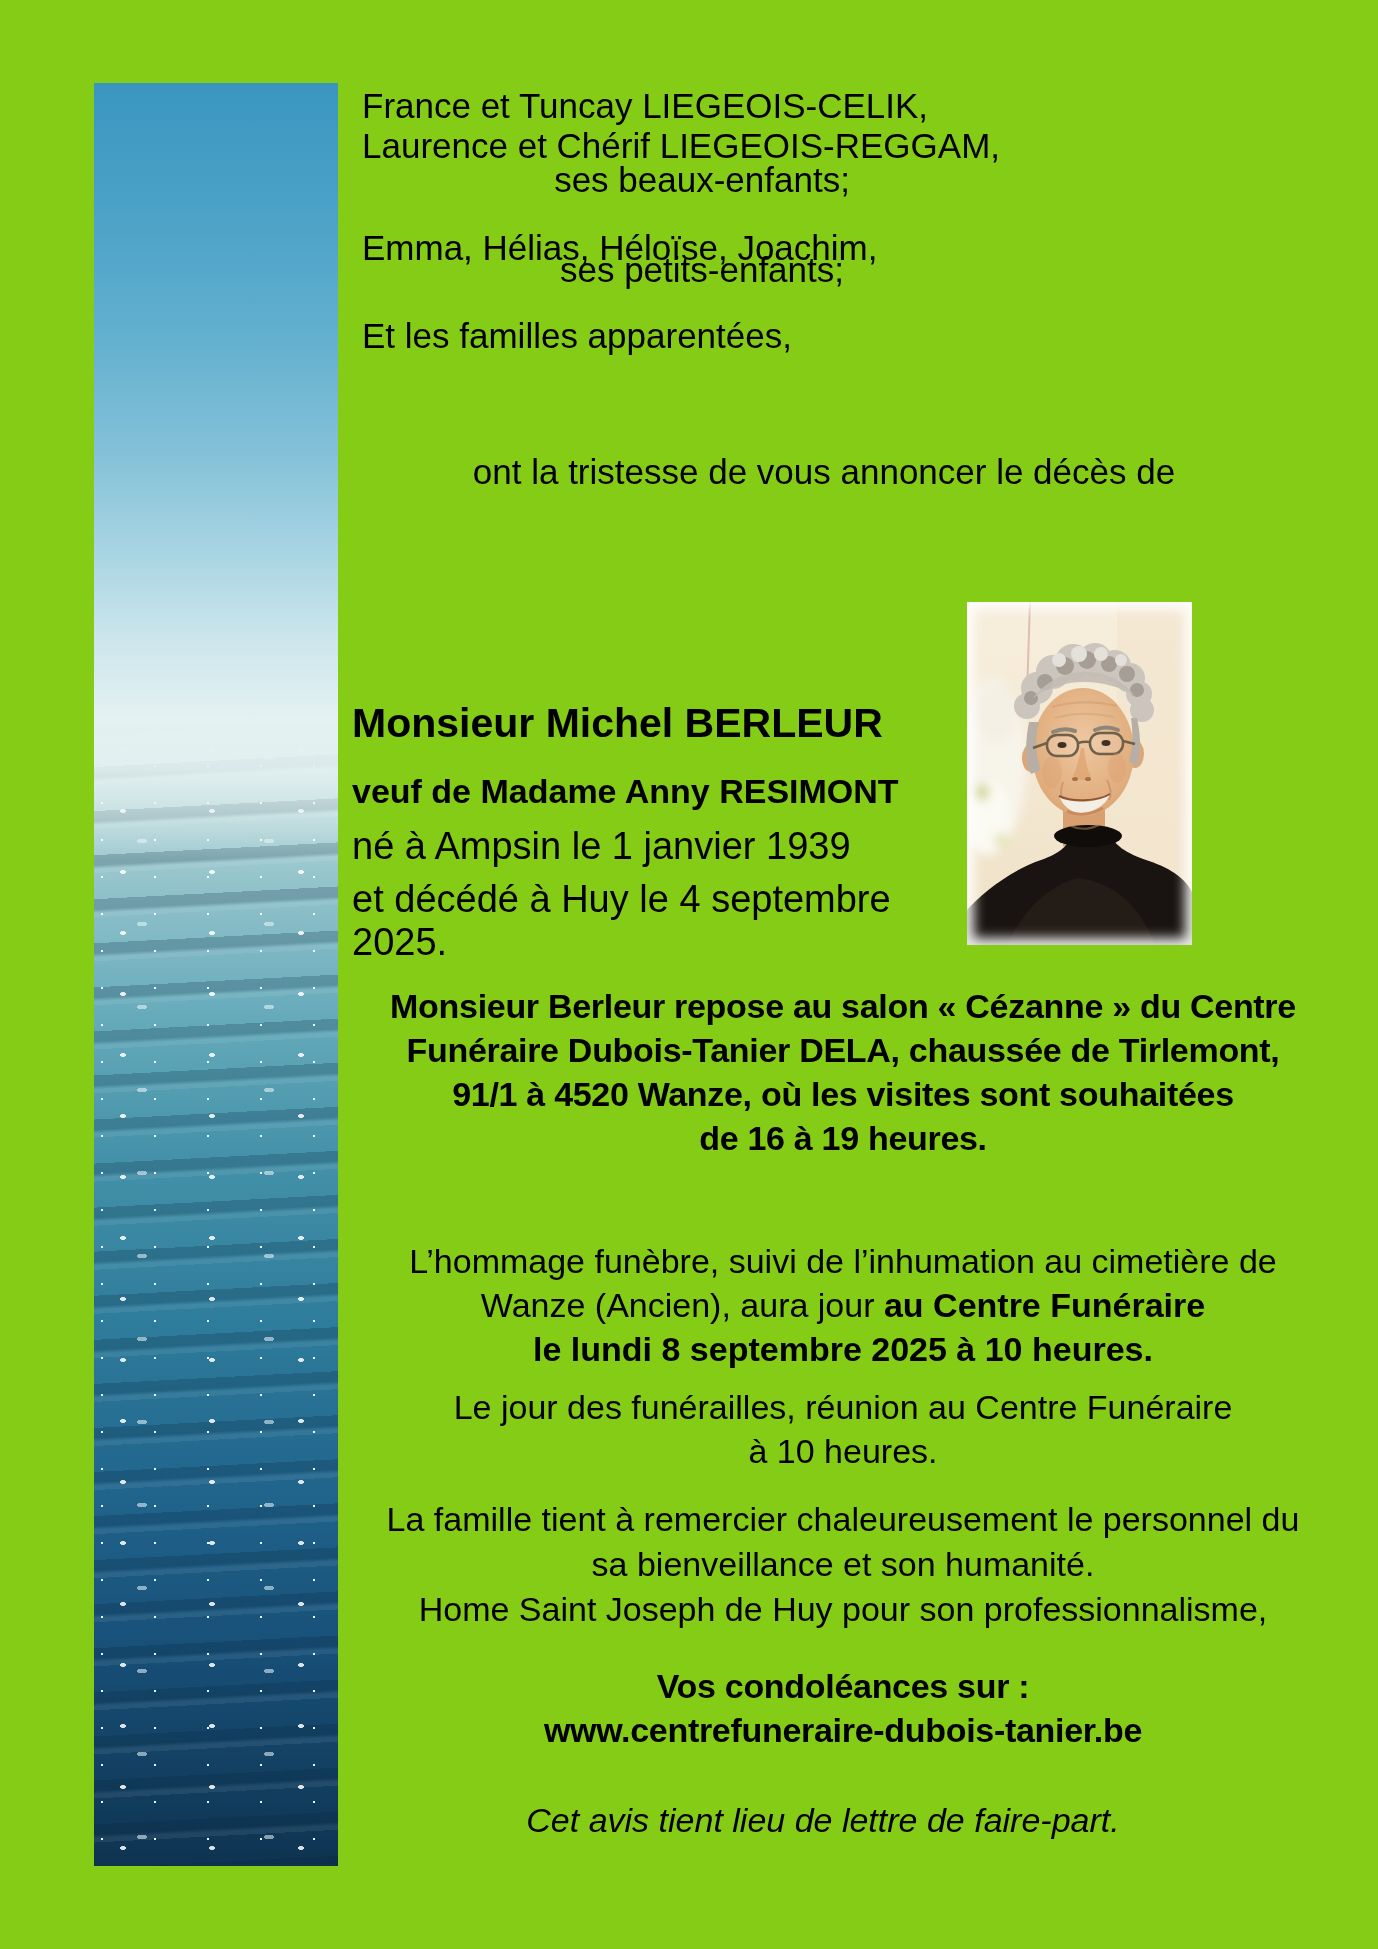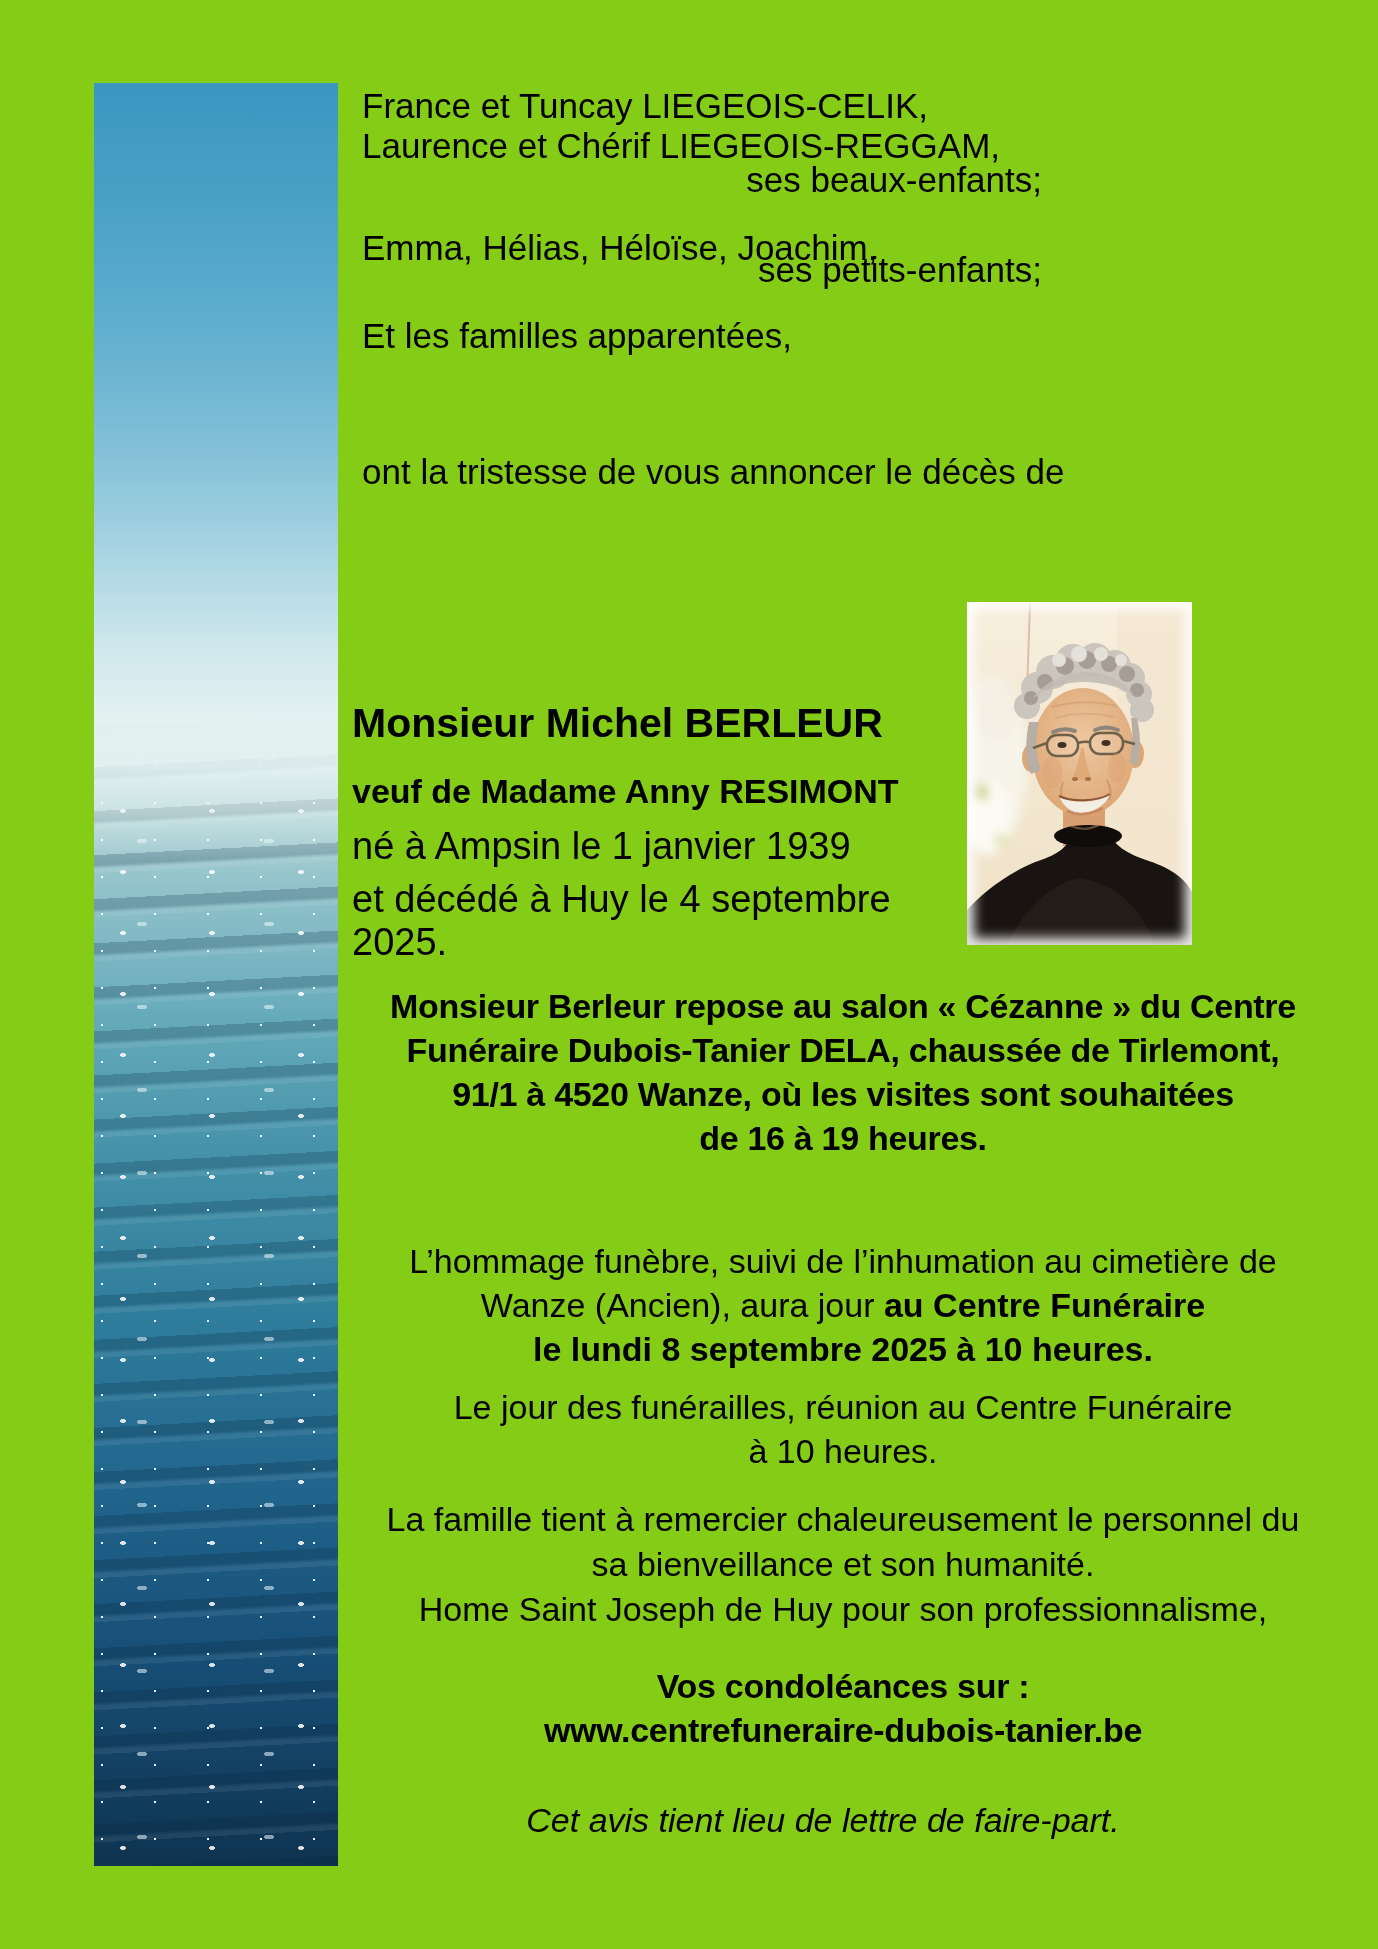--- a/index.html
+++ b/index.html
@@ -42,22 +42,22 @@
     box-shadow:inset 0 0 12px 7px rgba(255,255,255,.9);
     pointer-events:none;
   }
   
   .line{position:absolute;white-space:nowrap;line-height:1.15;}
   .t35{font-size:35px;}
   .t29{font-size:38px;}
   .name{font-size:41px;font-weight:bold;}
   .b{font-weight:bold;}
   .i{font-style:italic;}
-  .right-block{position:absolute;left:362px;width:680px;text-align:right;}
-  .center-announce{position:absolute;left:362px;width:908px;}
+  .right-block{position:absolute;left:362px;width:680px;text-align:center;}
+  .center-announce{position:absolute;left:370px;width:908px;text-align:center;}
   .name-col{position:absolute;left:352px;width:620px;text-align:left;}
   .para{
     position:absolute;left:338px;width:1010px;text-align:center;
     font-size:34px;line-height:44px;
   }
   .para.bold-para{font-weight:bold;letter-spacing:-0.3px;}
 </style>
 </head>
 <body>
 

